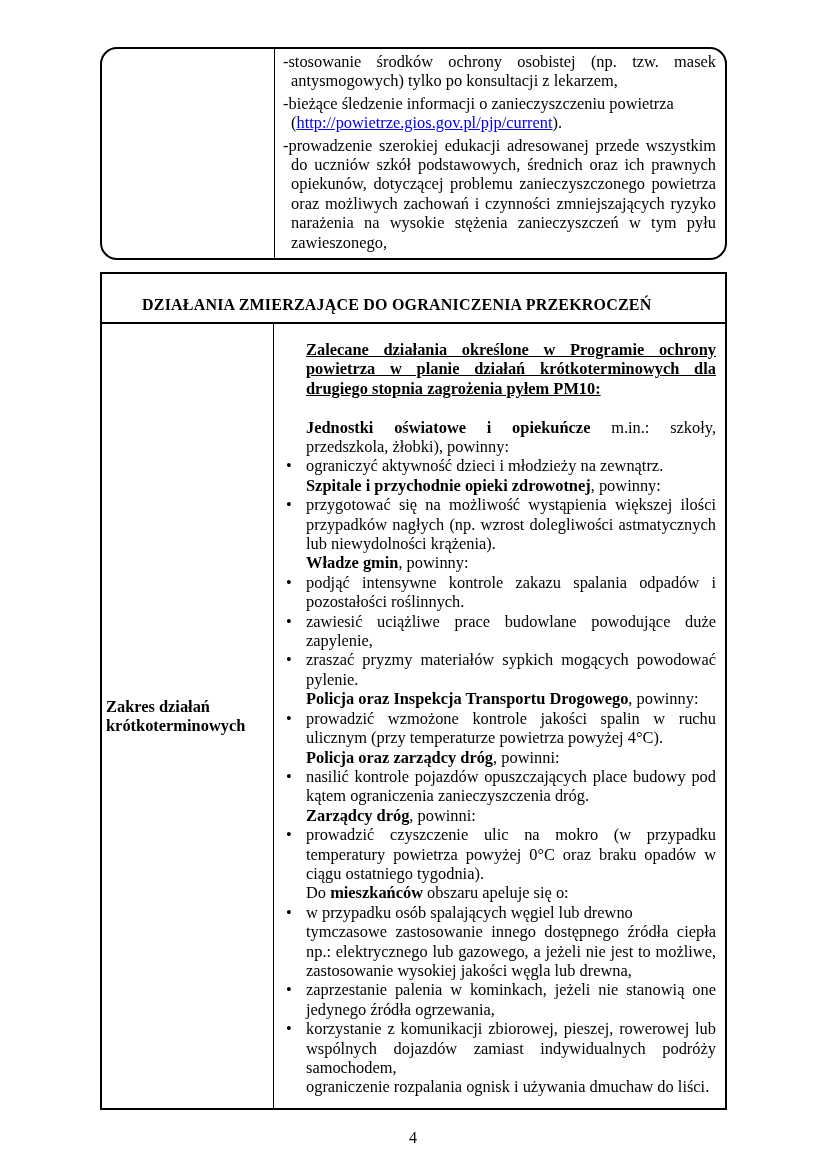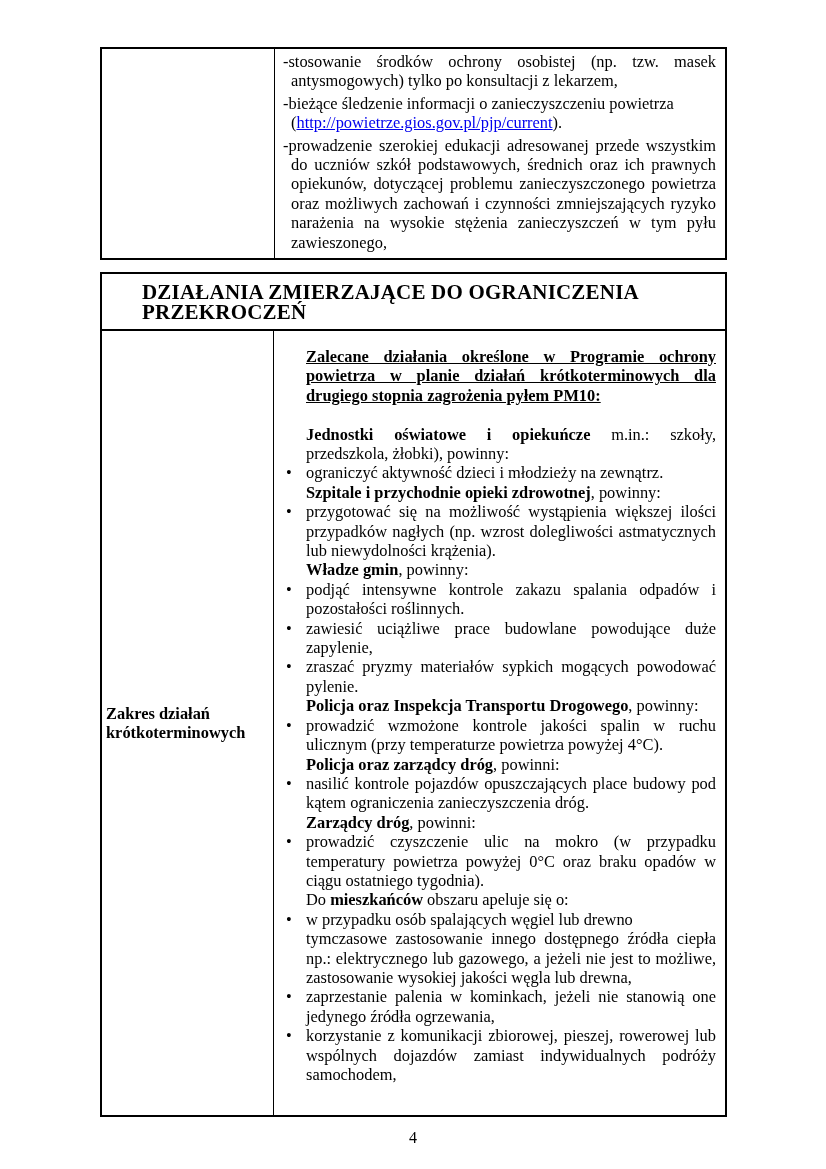--- a/index.html
+++ b/index.html
@@ -8,31 +8,31 @@
     width:826px;height:1169px;position:relative;background:#ffffff;
     font-family:"Liberation Serif","DejaVu Serif",serif;
     color:var(--ink);font-size:16.4px;line-height:19.4px;
     overflow:hidden;
   }
   .tbl{
     position:absolute;left:100px;width:627px;box-sizing:border-box;
     border:2px solid var(--ink);background:#fff;
   }
   
-  .tbl-cont{top:47px;min-height:205px;display:flex;align-items:stretch;}
+  .tbl-cont{top:47px;min-height:205px;display:flex;align-items:stretch;border-radius:17px;}
   .tc-left{flex:none;width:172px;border-right:1px solid var(--ink);}
   .tc-right{flex:1;padding:3px 9px 6px 8px;text-align:justify;}
   .dash-item{padding-left:8px;text-indent:-8px;margin:0 0 3px 0;}
   .dash-item:last-child{margin-bottom:0;}
   
   .tbl-actions{top:272px;}
   .at-header{
     border-bottom:2px solid var(--ink);
-    font-weight:bold;font-size:21px;line-height:20px;
-    padding:8px 8px 7px 40px;letter-spacing:0.2px;
+    font-weight:bold;font-size:16px;line-height:20px;
+    padding:21px 8px 7px 40px;letter-spacing:0.2px;
   }
   .at-body{display:flex;align-items:stretch;min-height:784px;}
   .at-left{
     flex:none;width:172px;box-sizing:border-box;border-right:1px solid var(--ink);
     display:flex;align-items:center;padding:4px;font-weight:bold;
   }
   .at-right{flex:1;padding:16px 9px 8px 32px;text-align:justify;}
   .block{margin:0;}
   .block.bullet{position:relative;}
   .block.spacer{height:19.4px;}
@@ -77,19 +77,20 @@
           <div class="block para"><span class="b ">Policja oraz Inspekcja Transportu Drogowego</span><span class="">, powinny:</span></div>
           <div class="block bullet"><span class="marker">•</span><span class="">prowadzić wzmożone kontrole jakości spalin w ruchu ulicznym (przy temperaturze powietrza powyżej 4°C).</span></div>
           <div class="block para"><span class="b ">Policja oraz zarządcy dróg</span><span class="">, powinni:</span></div>
           <div class="block bullet"><span class="marker">•</span><span class="">nasilić kontrole pojazdów opuszczających place budowy pod kątem ograniczenia zanieczyszczenia dróg.</span></div>
           <div class="block para"><span class="b ">Zarządcy dróg</span><span class="">, powinni:</span></div>
           <div class="block bullet"><span class="marker">•</span><span class="">prowadzić czyszczenie ulic na mokro (w przypadku temperatury powietrza powyżej 0°C oraz braku opadów w ciągu ostatniego tygodnia).</span></div>
           <div class="block para"><span class="">Do </span><span class="b ">mieszkańców</span><span class=""> obszaru apeluje się o:</span></div>
           <div class="block bullet"><span class="marker">•</span><span class="">w przypadku osób spalających węgiel lub drewno</span><br><span class="">tymczasowe zastosowanie innego dostępnego źródła ciepła np.: elektrycznego lub gazowego, a jeżeli nie jest to możliwe, zastosowanie wysokiej jakości węgla lub drewna,</span></div>
           <div class="block bullet"><span class="marker">•</span><span class="">zaprzestanie palenia w kominkach, jeżeli nie stanowią one jedynego źródła ogrzewania,</span></div>
           <div class="block bullet"><span class="marker">•</span><span class="">korzystanie z komunikacji zbiorowej, pieszej, rowerowej lub wspólnych dojazdów zamiast indywidualnych podróży samochodem,</span></div>
+          <div class="block para"><span class="">ograniczenie rozpalania ognisk i używania dmuchaw do liści.</span></div>
         </div>
     </div>
   </div>
 
   <div class="page-number">4</div>
 
 </div>
 
 </body></html>

